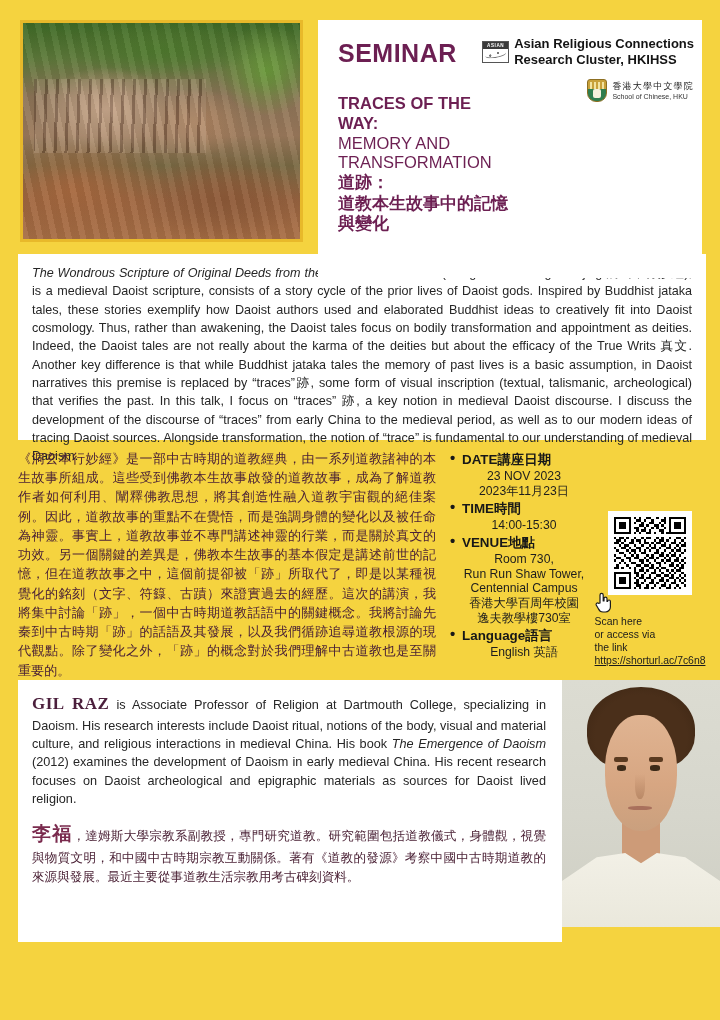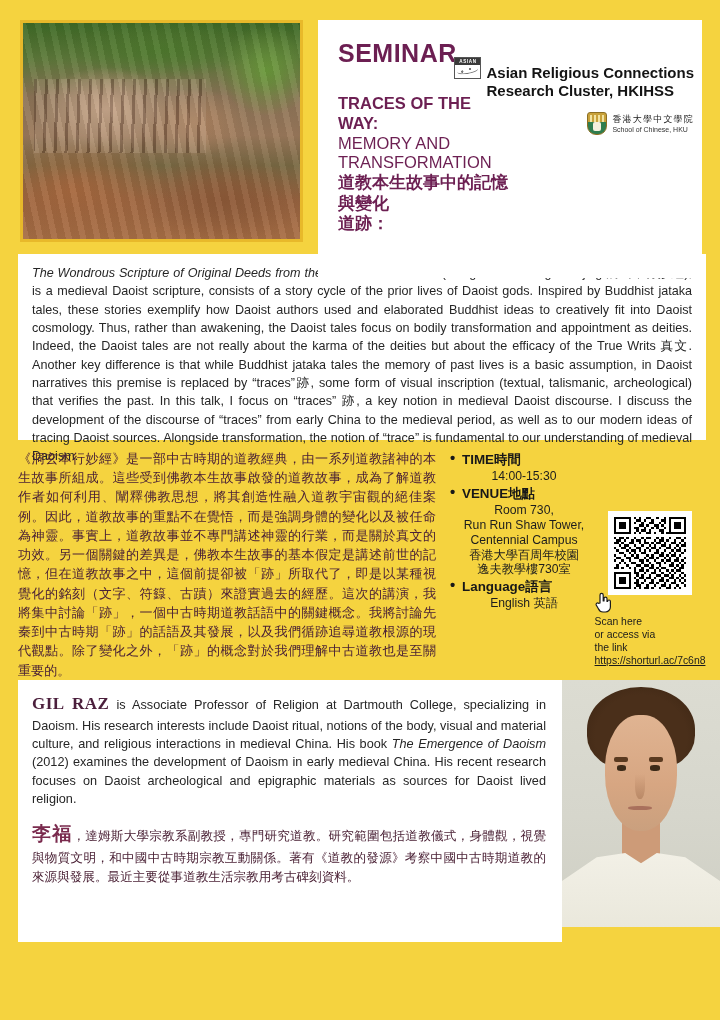--- a/index.html
+++ b/index.html
@@ -153,21 +153,21 @@
     position: absolute; left: 2px; bottom: 2px; right: 2px; height: 11px;
     background:
       radial-gradient(circle at 25% 60%, #777 0 1px, transparent 1.4px),
       radial-gradient(circle at 62% 35%, #777 0 1px, transparent 1.4px);
   }
   .asian-box .squig::after {
     content:""; position:absolute; left:0; bottom:2px; width:100%; height:6px;
     border-bottom: 1px solid #666; border-radius: 0 0 60% 40%;
     transform: rotate(-6deg);
   }
-  .arc-text { font-size: 15px; font-weight: bold; color: #141414; line-height: 1.22; white-space: nowrap; margin-top: 28px; }
+  .arc-text { font-size: 13px; font-weight: bold; color: #141414; line-height: 1.22; white-space: nowrap; }
 
   .soc-zh { font-size: 9px; color:#222; letter-spacing: 1.2px; white-space: nowrap; }
   .soc-en { font-size: 7px; color:#333; white-space: nowrap; }
 
   
   .abstract {
     margin: 6px 14px 0 18px;
     background: #FFFFFF;
     padding: 10px 14px 10px 14px;
     height: 186px;
@@ -346,22 +346,22 @@
   <div class="hero-photo"></div>
 
   <div class="header-right">
 
     <div class="header-text">
       <div class="seminar-word">SEMINAR</div>
       <div class="talk-title">
         <span class="line"><span class="bold">TRACES OF THE WAY</span><span class="colon">:</span></span>
         <span class="line">MEMORY AND</span>
         <span class="line">TRANSFORMATION</span>
+        <span class="cn">道跡：</span>
         <span class="cn">道教本生故事中的記憶與變化</span>
-        <span class="cn">道跡：</span>
       </div>
     </div>
 
     <div class="header-logos">
 
 
       <div class="logo-row">
         <span class="asian-box">
           <span class="tag">ASIAN</span>
           <span class="squig"></span>
@@ -388,20 +388,25 @@
   <p><span class="ital">The Wondrous Scripture of Original Deeds from the Cavern of Darkness</span><span> (Dongxuan benxing miaojing 洞玄本行妙經), is a medieval Daoist scripture, consists of a story cycle of the prior lives of Daoist gods. Inspired by Buddhist jataka tales, these stories exemplify how Daoist authors used and elaborated Buddhist ideas to creatively fit into Daoist cosmology. Thus, rather than awakening, the Daoist tales focus on bodily transformation and appointment as deities. Indeed, the Daoist tales are not really about the karma of the deities but about the efficacy of the True Writs 真文. Another key difference is that while Buddhist jataka tales the memory of past lives is a basic assumption, in Daoist narratives this premise is replaced by “traces”跡, some form of visual inscription (textual, talismanic, archeological) that verifies the past. In this talk, I focus on “traces” 跡, a key notion in medieval Daoist discourse. I discuss the development of the discourse of “traces” from early China to the medieval period, as well as to our modern ideas of tracing Daoist sources. Alongside transformation, the notion of “trace” is fundamental to our understanding of medieval Daoism.</span></p>
 </div>
 
 <div class="middle">
 
   <div class="cn-abstract">《洞玄本行妙經》是一部中古時期的道教經典，由一系列道教諸神的本生故事所組成。這些受到佛教本生故事啟發的道教故事，成為了解道教作者如何利用、闡釋佛教思想，將其創造性融入道教宇宙觀的絕佳案例。因此，道教故事的重點不在覺悟，而是強調身體的變化以及被任命為神靈。事實上，道教故事並不專門講述神靈的行業，而是關於真文的功效。另一個關鍵的差異是，佛教本生故事的基本假定是講述前世的記憶，但在道教故事之中，這個前提卻被「跡」所取代了，即是以某種視覺化的銘刻（文字、符籙、古蹟）來證實過去的經歷。這次的講演，我將集中討論「跡」，一個中古時期道教話語中的關鍵概念。我將討論先秦到中古時期「跡」的話語及其發展，以及我們循跡追尋道教根源的現代觀點。除了變化之外，「跡」的概念對於我們理解中古道教也是至關重要的。</div>
 
   <div class="details">
     <ul>
 
+      <li>
+        <div class="lbl">DATE講座日期</div>
+        <div class="val">23 NOV 2023</div>
+        <div class="val">2023年11月23日</div>
+      </li>
 
       <li>
         <div class="lbl">TIME時間</div>
         <div class="val">14:00-15:30</div>
       </li>
 
       <li>
         <div class="lbl">VENUE地點</div>
         <div class="val">Room 730,</div>
         <div class="val">Run Run Shaw Tower,</div>

